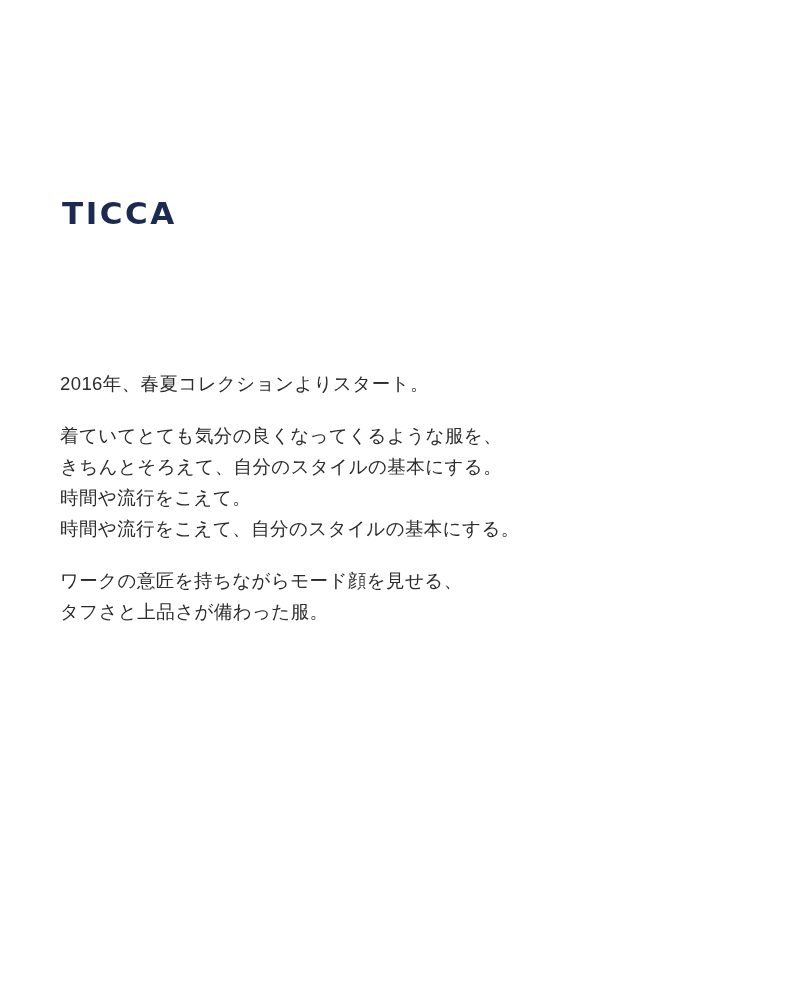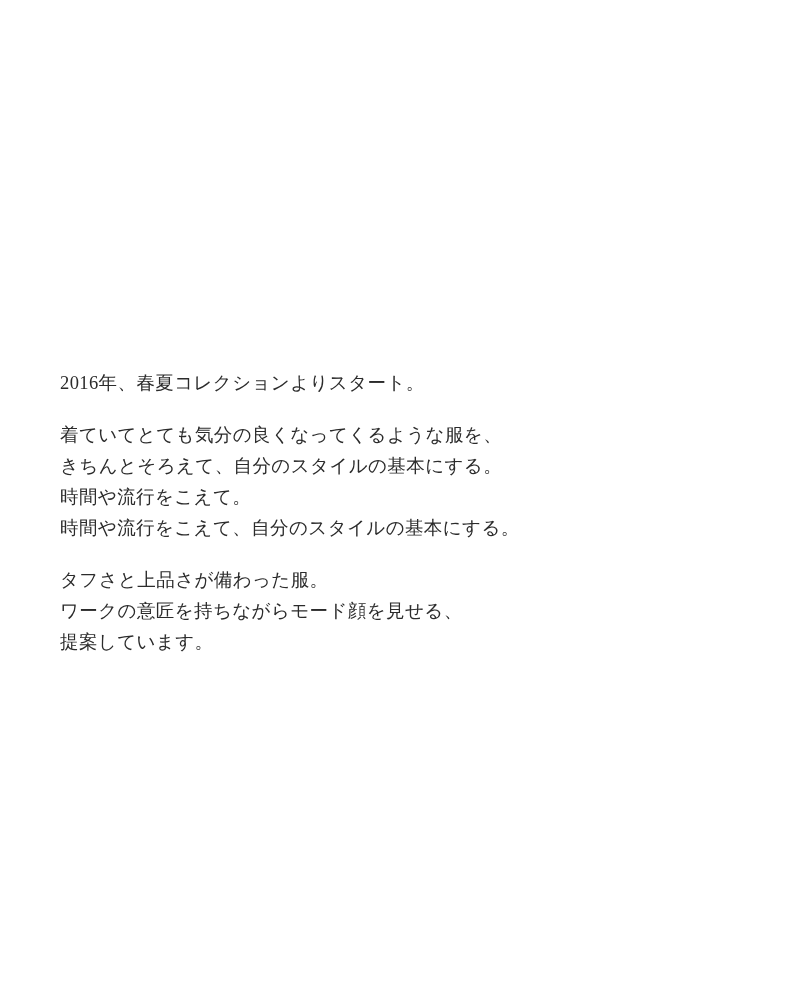--- a/index.html
+++ b/index.html
@@ -32,21 +32,20 @@
     letter-spacing: 2.5px;
     color: #1c2a52;
     line-height: 1;
     white-space: nowrap;
   }
   .copy-block {
     position: absolute;
     left: 60px;
     top: 368px;
     width: 660px;
-    font-family: Liberation Serif, serif;
   }
   .para {
     font-size: 18.5px;
     line-height: 31px;
     color: #2b2b2b;
     letter-spacing: 0.4px;
     font-weight: 400;
   }
   .para + .para {
     margin-top: 21px;
@@ -54,35 +53,37 @@
   .line {
     display: block;
     white-space: nowrap;
   }
 </style>
 </head>
 <body>
 
 <div class="page">
 
+  <div class="brand-block">
+    <div class="brand-logo">TICCA</div>
+  </div>
 
   <div class="copy-block">
 
     <div class="para">
       <span class="line">2016年、春夏コレクションよりスタート。</span>
     </div>
 
     <div class="para">
       <span class="line">着ていてとても気分の良くなってくるような服を、</span>
       <span class="line">きちんとそろえて、自分のスタイルの基本にする。</span>
       <span class="line">時間や流行をこえて。</span>
       <span class="line">時間や流行をこえて、自分のスタイルの基本にする。</span>
     </div>
 
     <div class="para">
+      <span class="line">ワークの意匠を持ちながらモード顔を見せる、</span>
       <span class="line">タフさと上品さが備わった服。</span>
-      <span class="line">ワークの意匠を持ちながらモード顔を見せる、</span>
-      <span class="line">提案しています。</span>
     </div>
 
   </div>
 
 </div>
 
 </body></html>

